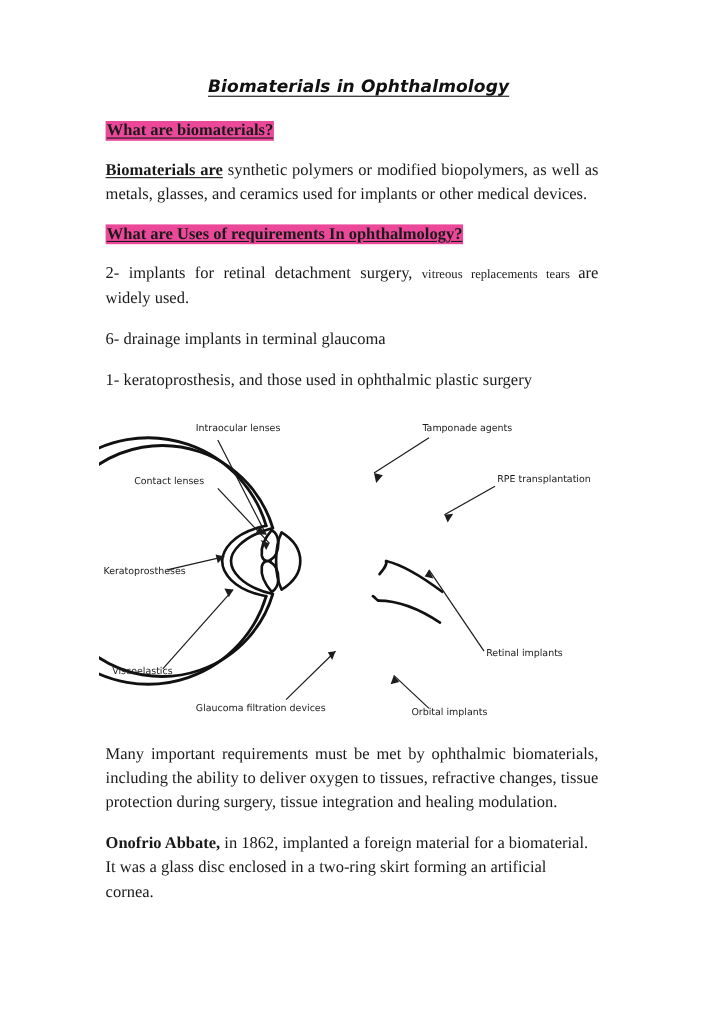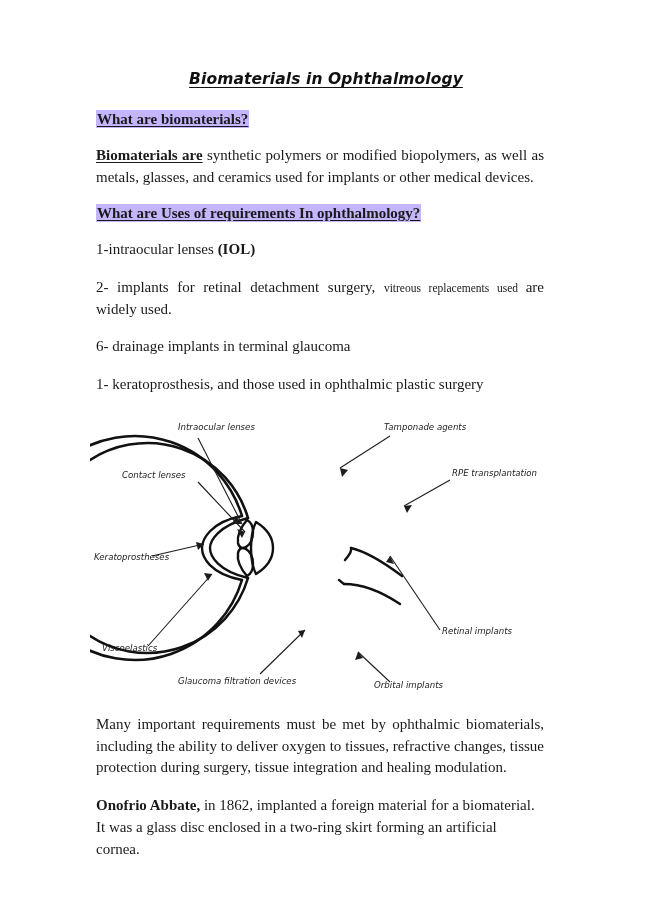--- a/index.html
+++ b/index.html
@@ -33,21 +33,21 @@
     font-style: italic;
     font-size: 15.5px;
     letter-spacing: 0.1px;
     text-decoration: underline;
     text-underline-offset: 3px;
     margin: 0 0 22px 0;
     color: #111;
   }
 
   .hl {
-    background: #c4b5fd;
+    background: #ec4899;
   }
 
   .q-head {
     font-weight: bold;
     font-size: 15px;
     text-decoration: underline;
     text-underline-offset: 2px;
     margin: 0 0 16px 0;
     line-height: 1.25;
     display: block;
@@ -75,21 +75,20 @@
     line-height: 1.1;
     padding: 0 2px;
   }
 
   
   .figure {
     position: relative;
     width: 460px;
     height: 292px;
     margin: 4px 0 10px -6px;
-    font-style: italic;
   }
   .figure svg { display: block; }
   .fig-label {
     font-family: "DejaVu Sans", "Liberation Sans", sans-serif;
     font-size: 8.6px;
     fill: #1c1c1c;
   }
 </style>
 </head>
 <body>
@@ -102,23 +101,22 @@
     <div class="q-head">
       <span class="hl">What are biomaterials?</span>
     </div>
 
     <p class="body-par"><b class="ul">Biomaterials are</b><span> synthetic polymers or modified biopolymers, as well as metals, glasses, and ceramics used for implants or other medical devices.</span></p>
 
     <div class="q-head">
       <span class="hl">What are Uses of requirements In ophthalmology?</span>
     </div>
 
-    <p class="body-par nojust"><span>1-intraocular lenses </span><b>(IOL)</b></p>
-
-    <p class="body-par"><span>2- implants for retinal detachment surgery, </span><span class="small-run">vitreous replacements used </span><span>are widely used.</span></p>
+
+    <p class="body-par"><span>2- implants for retinal detachment surgery, </span><span class="small-run">vitreous replacements tears </span><span>are widely used.</span></p>
 
     <p class="body-par nojust"> 6- drainage implants in terminal glaucoma</p>
 
     <p class="body-par nojust">1- keratoprosthesis, and those used in ophthalmic plastic surgery</p>
 
 
     <div class="figure">
       <svg width="460" height="292" viewBox="0 0 460 292" xmlns="http://www.w3.org/2000/svg">
         <g fill="none" stroke="#111111" stroke-width="2.6" stroke-linecap="round" stroke-linejoin="round">
 

